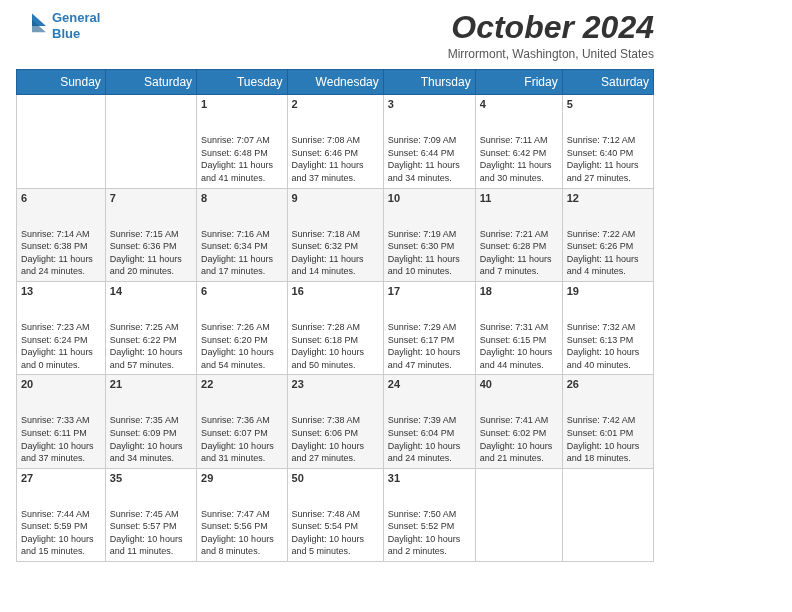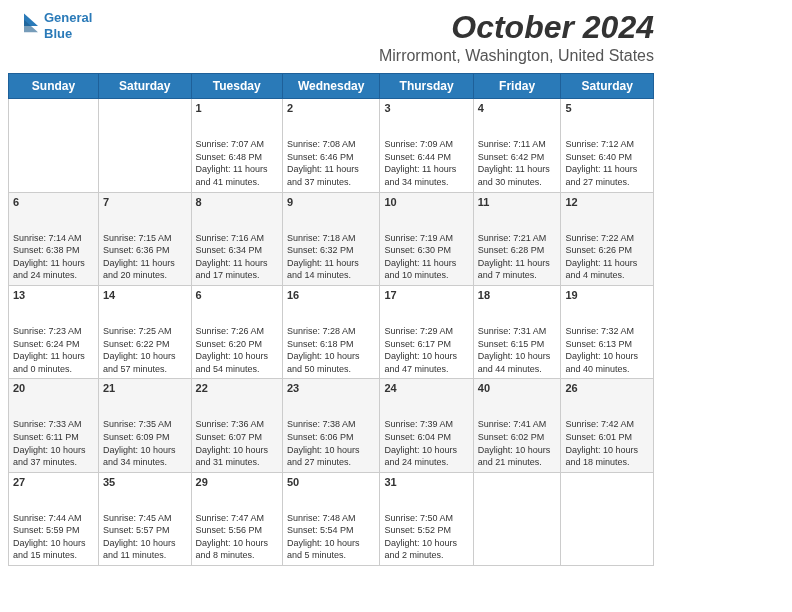--- a/index.html
+++ b/index.html
@@ -6,21 +6,21 @@
     body {
       font-family: Arial, sans-serif;
       background: #fff;
       width: 792px;
       min-height: 612px;
     }
     .page {
       width: 668px;
       min-height: 612px;
       background: #fff;
-      padding: 10px 14px 10px 8px;
+      padding: 10px 14px 10px 16px;
     }
     .header {
       display: flex;
       justify-content: space-between;
       align-items: flex-start;
       margin-bottom: 8px;
     }
     .logo {
       display: flex;
       align-items: center;
@@ -43,36 +43,36 @@
       text-align: right;
     }
     .month-title {
       font-size: 32px;
       font-weight: bold;
       color: #333;
       line-height: 1.1;
       font-style: italic;
     }
     .location {
-      font-size: 16px;
+      font-size: 12px;
       color: #555;
       margin-top: 2px;
     }
     .calendar {
       width: 100%;
       border-collapse: collapse;
       border: 1px solid #ccc;
     }
     .calendar th {
       background: #2a7ab8;
       color: #fff;
       font-size: 12px;
-      font-weight: bold;
+      font-weight: normal;
       padding: 5px 4px;
-      text-align: center;
+      text-align: right;
       border: 1px solid #1e6099;
     }
     .calendar td {
       vertical-align: top;
       border: 1px solid #ccc;
       padding: 3px 4px;
       width: 108px;
       min-height: 72px;
       font-size: 9.5px;
       color: #333;

